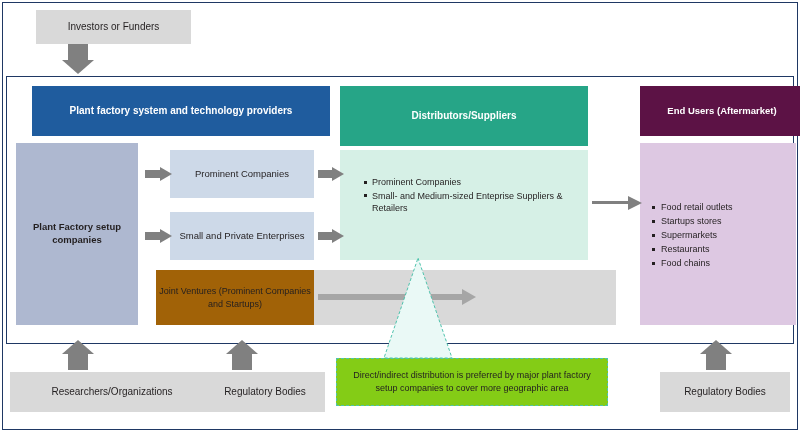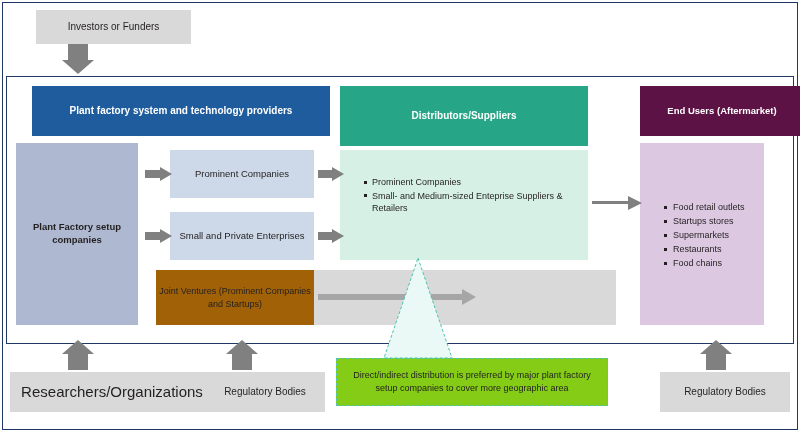--- a/index.html
+++ b/index.html
@@ -132,24 +132,24 @@
     content: "";
     position: absolute;
     left: 0; top: 4.5px;
     width: 3px; height: 3px;
     background: #231f20;
   }
 
   
   #end-content {
     position: absolute;
-    left: 640px; top: 143px; width: 124px; height: 182px;
+    left: 640px; top: 143px; width: 156px; height: 182px;
     background: #ddc8e2;
     box-sizing: border-box;
-    padding: 58px 8px 8px 24px;
+    padding: 58px 8px 8px 12px;
   }
   #end-content ul {
     margin: 0;
     padding: 0;
     list-style: none;
   }
   #end-content li {
     position: relative;
     font-size: 9px;
     color: #231f20;
@@ -162,21 +162,21 @@
     left: 0; top: 5px;
     width: 3px; height: 3px;
     background: #231f20;
   }
 
   
   #researchers {
     left: 10px; top: 372px; width: 204px; height: 40px;
     background: #d9d9d9;
     color: #231f20;
-    font-size: 15px;
+    font-size: 10px;
   }
   #regulatory-left {
     left: 205px; top: 372px; width: 120px; height: 40px;
     background: #d9d9d9;
     color: #231f20;
     font-size: 10px;
   }
   #regulatory-right {
     left: 660px; top: 372px; width: 130px; height: 40px;
     background: #d9d9d9;

